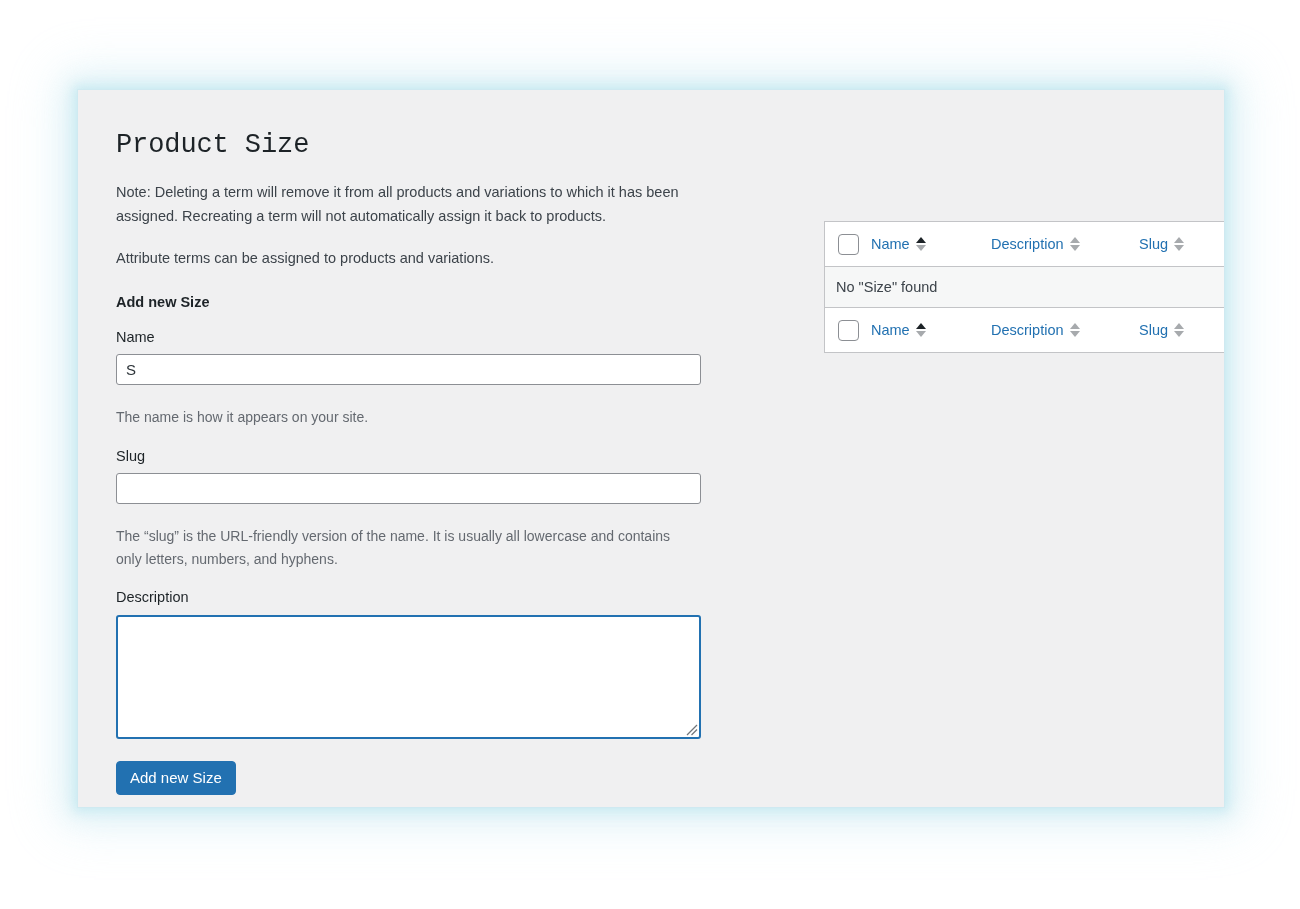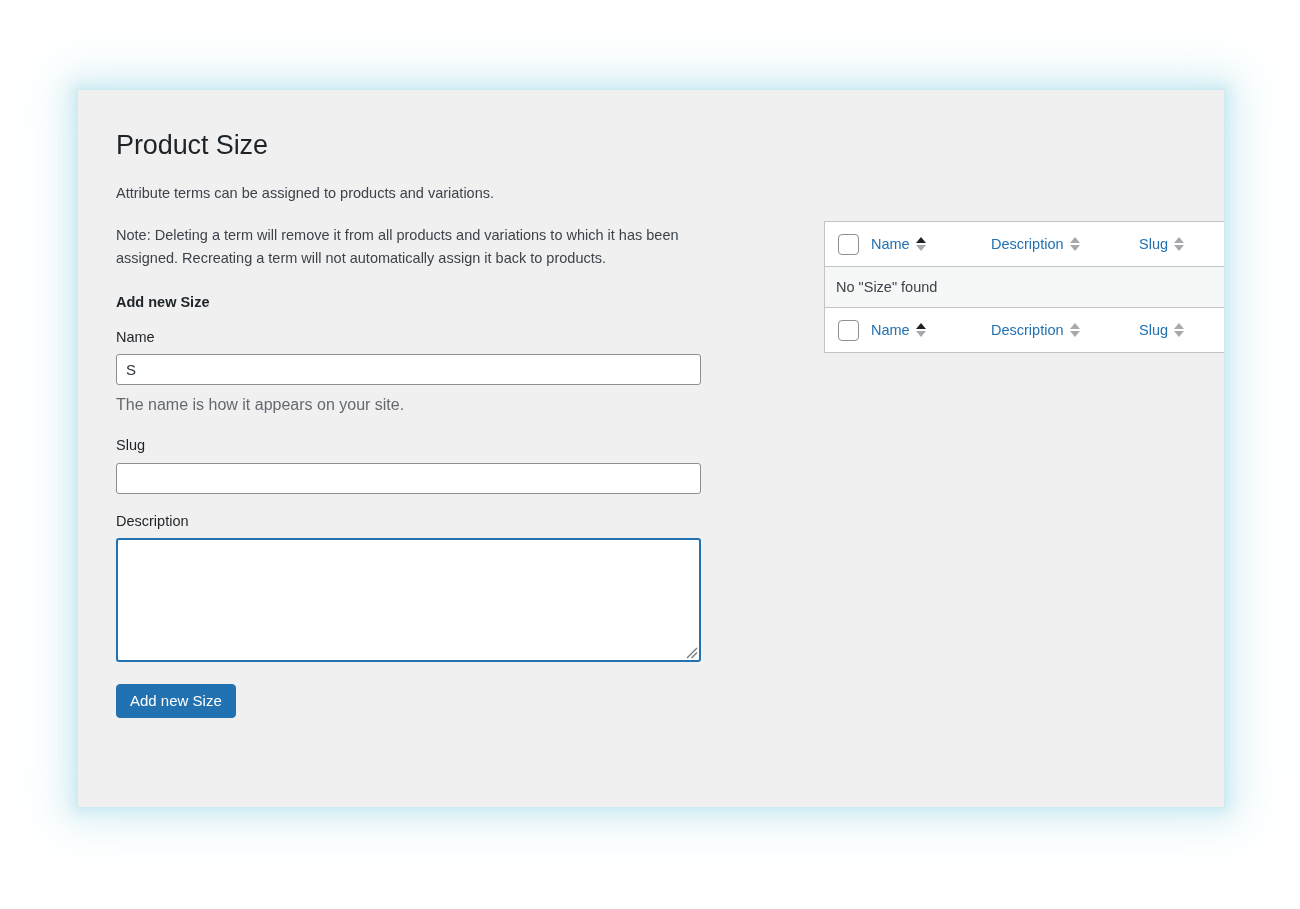--- a/index.html
+++ b/index.html
@@ -46,20 +46,21 @@
   }
 
   #page-title {
     margin: 0;
     padding-top: 38px;
     font-size: 27px;
     font-weight: 400;
     line-height: 1.3;
     color: #1d2327;
     letter-spacing: -0.1px;
+    font-family: Liberation Mono, monospace;
   }
 
   .intro-p {
     margin: 0;
     padding-top: 19px;
     font-size: 14.5px;
     line-height: 1.62;
     color: #3c434a;
     max-width: 585px;
   }
@@ -120,22 +121,22 @@
     position: absolute;
     right: 3px;
     bottom: 3px;
     width: 13px;
     height: 13px;
     pointer-events: none;
   }
 
   .field-help {
     margin: 0;
-    padding-top: 7px;
-    font-size: 16px;
+    padding-top: 21px;
+    font-size: 14px;
     line-height: 1.6;
     color: #646970;
     max-width: 580px;
   }
 
   #submit-row { padding-top: 22px; }
 
   #add-new-button {
     display: inline-block;
     padding: 0 13px;
@@ -246,35 +247,36 @@
 <body>
 
 <div id="stage">
 
   <div id="panel">
 
     <div id="left-col">
 
       <h1 id="page-title">Product Size</h1>
 
+      <p class="intro-p second">Note: Deleting a term will remove it from all products and variations to which it has been assigned. Recreating a term will not automatically assign it back to products.</p>
+
       <p class="intro-p">Attribute terms can be assigned to products and variations.</p>
-
-      <p class="intro-p second">Note: Deleting a term will remove it from all products and variations to which it has been assigned. Recreating a term will not automatically assign it back to products.</p>
 
       <h2 id="add-new-heading">Add new Size</h2>
 
       <div class="field-block">
         <label class="field-label">Name</label>
         <input class="text-input" type="text" value="S" style="">
         <p class="field-help">The name is how it appears on your site.</p>
       </div>
 
       <div class="field-block">
         <label class="field-label">Slug</label>
         <input class="text-input" type="text" value="" style="">
+        <p class="field-help">The “slug” is the URL-friendly version of the name. It is usually all lowercase and contains only letters, numbers, and hyphens.</p>
       </div>
 
       <div class="field-block">
         <label class="field-label">Description</label>
         <div class="ta-wrap">
           <textarea class="textarea-input" style=""></textarea>
           <svg class="resize-grip" viewBox="0 0 13 13">
             <line x1="12" y1="2" x2="2" y2="12" stroke="#72777c" stroke-width="1.2"></line>
             <line x1="12" y1="6.5" x2="6.5" y2="12" stroke="#72777c" stroke-width="1.2"></line>
           </svg>

